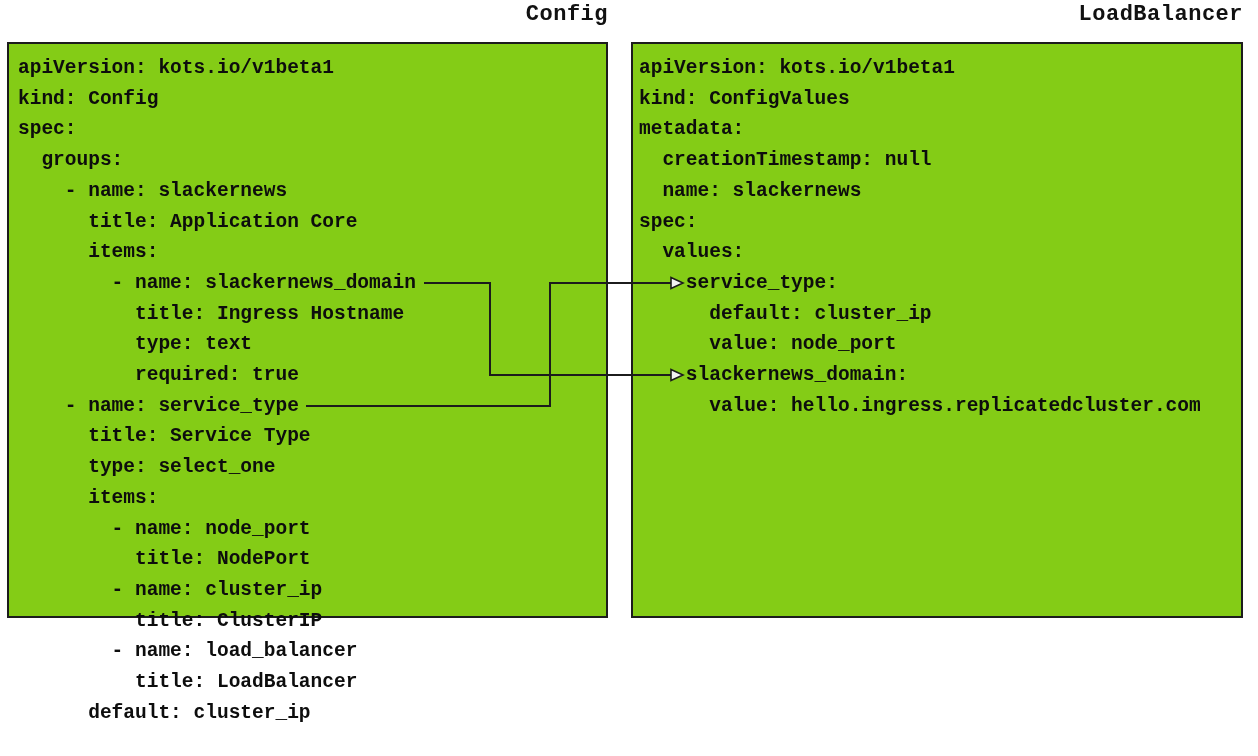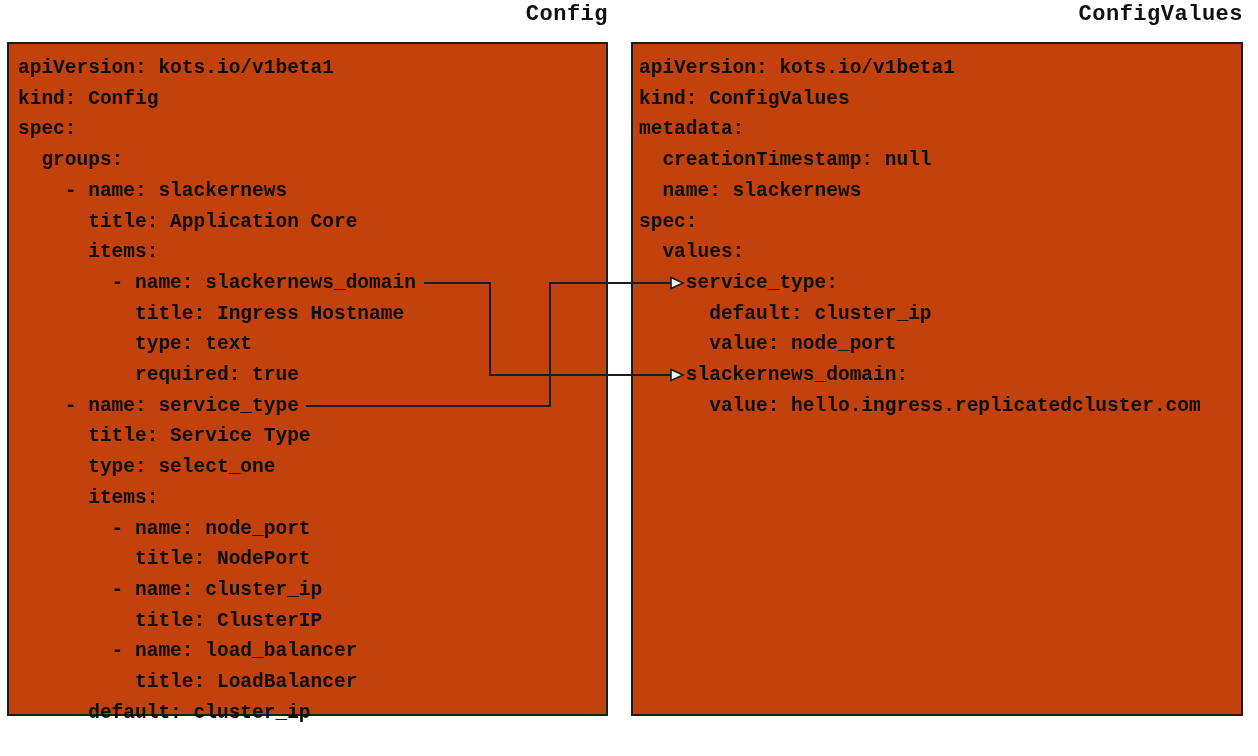--- a/index.html
+++ b/index.html
@@ -25,23 +25,23 @@
     text-align: right;
     color: #111111;
     letter-spacing: 0.5px;
   }
   .title-left  { left: 7px;   width: 601px; }
   .title-right { left: 631px; width: 612px; }
 
   .panel {
     position: absolute;
     top: 42px;
-    height: 674px;
+    height: 576px;
     box-sizing: border-box;
-    background: #c2410c;
+    background: #84cc16;
     border: 2px solid #1c1c1c;
   }
   .panel-left  { left: 7px;   width: 601px; }
   .panel-right { left: 631px; width: 612px; }
 
   .code {
     margin: 0;
     font-family: inherit;
     font-weight: bold;
     font-size: 19.5px;
@@ -72,21 +72,21 @@
     stroke: #1c1c1c;
     stroke-width: 1.6;
     stroke-linejoin: miter;
   }
 </style>
 </head>
 <body>
 
 <h1 class="title title-left">Config</h1>
 
-<h1 class="title title-right">ConfigValues</h1>
+<h1 class="title title-right">LoadBalancer</h1>
 
 <section class="panel panel-left">
   <pre class="code">apiVersion: kots.io/v1beta1
 kind: Config
 spec:
   groups:
     - name: slackernews
       title: Application Core
       items:
         - name: slackernews_domain

